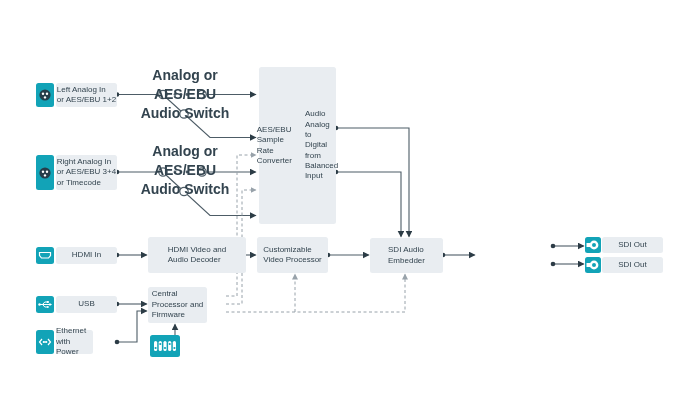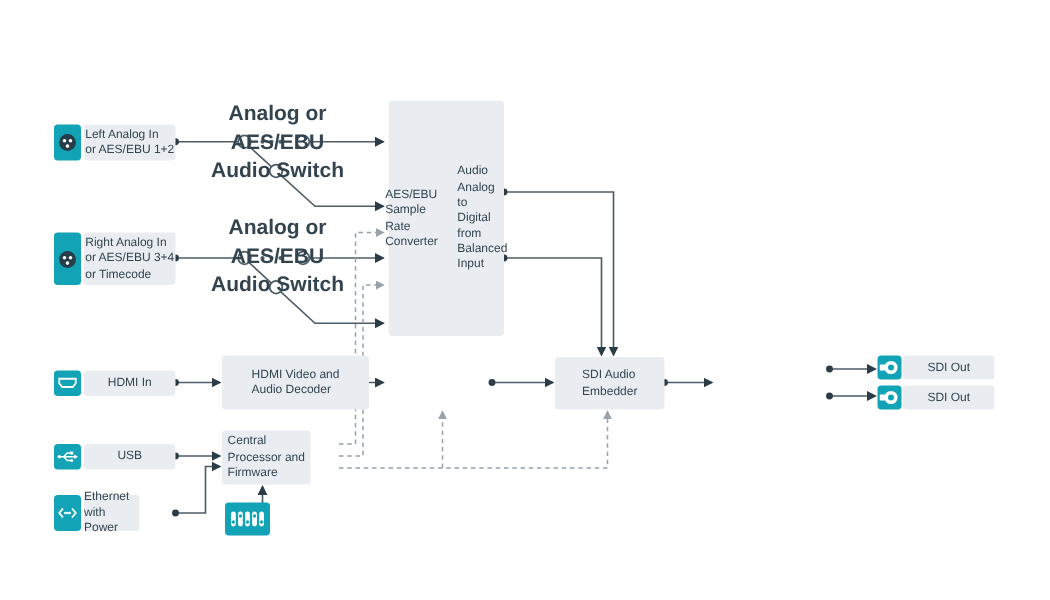--- a/index.html
+++ b/index.html
@@ -165,20 +165,22 @@
     <span>AES/EBU Sample
 Rate Converter</span>
     <span>Audio Analog to
 Digital from
 Balanced Input</span>
   </div>
 
   <div class="box" style="left:148px;top:237px;width:98px;height:36px">HDMI Video and
 Audio Decoder</div>
 
+  <div class="box" style="left:257px;top:237px;width:71px;height:36px">Customizable
+Video Processor</div>
 
   <div class="box" style="left:370px;top:238px;width:73px;height:35px">SDI Audio
 Embedder</div>
 
 
   <div class="box" style="left:148px;top:287px;width:59px;height:36px">Central
 Processor and
 Firmware</div>
 
   <div class="icon" style="left:150px;top:335px;width:30px;height:22px">

